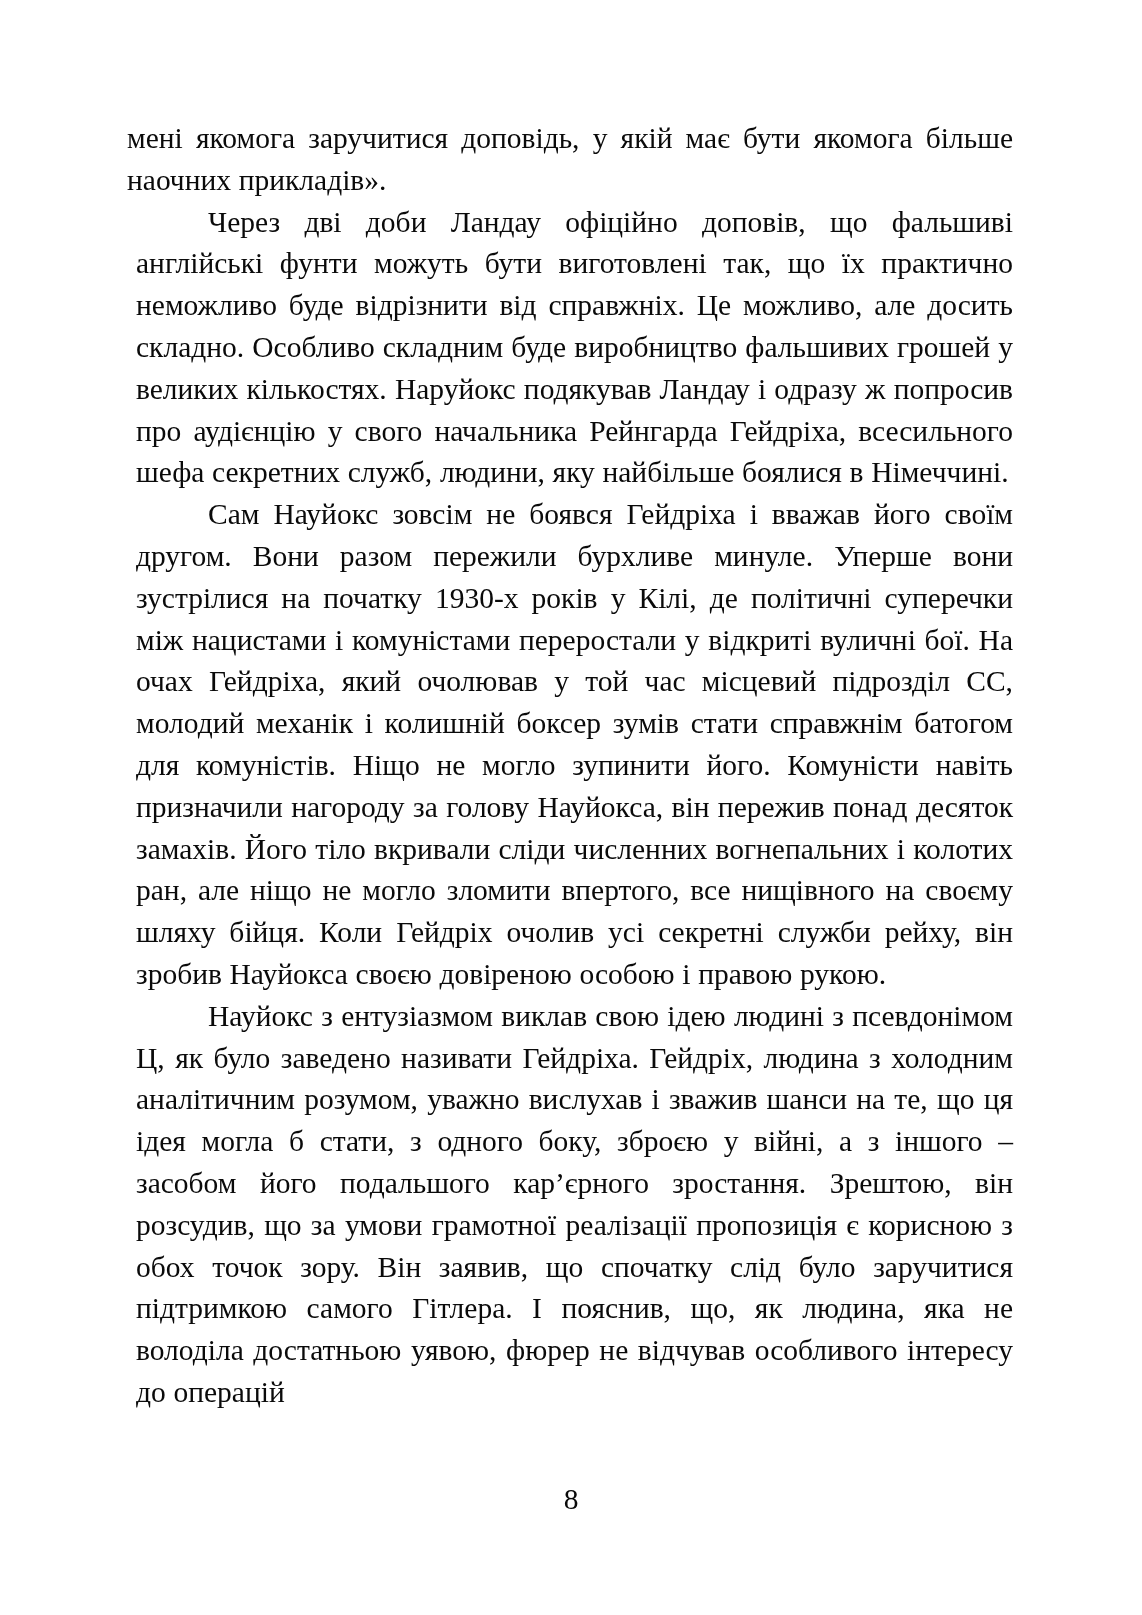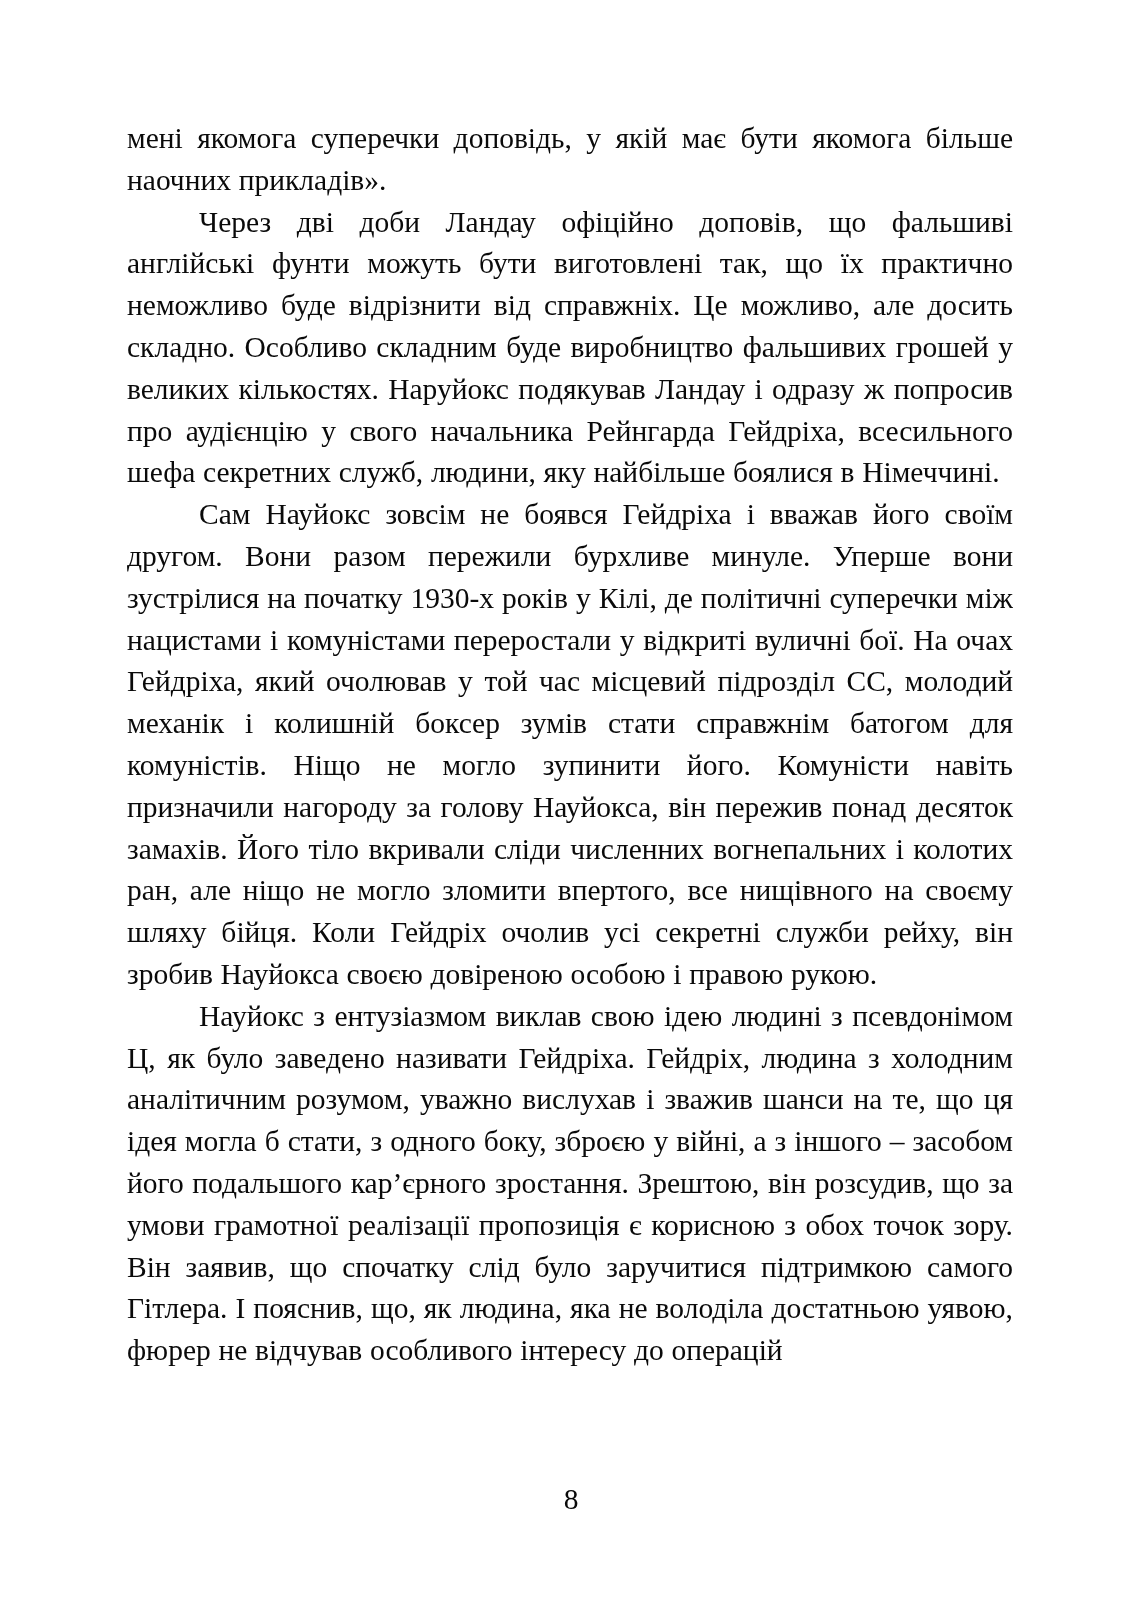--- a/index.html
+++ b/index.html
@@ -31,40 +31,41 @@
     text-indent: 72px;
     hyphens: manual;
     -webkit-hyphens: manual;
     word-spacing: 0.01em;
   }
   .para.first {
     text-indent: 0;
   }
   .para + .para {
     margin-top: 0;
+    margin-left: 9px;
   }
   .page-number {
     position: absolute;
     left: 0;
     right: 0;
     top: 1479px;
     text-align: center;
     font-size: 29.5px;
     line-height: 41.8px;
     font-family: "Liberation Serif", "DejaVu Serif", serif;
     color: #0a0a0a;
   }
 </style>
 </head>
 <body>
 
 <div class="page">
 
   <div class="text-column">
-    <p class="para first">мені якомога суперечки доповідь, у якій має бути якомога більше наочних прикладів».</p>
+    <p class="para first">мені якомога заручитися доповідь, у якій має бути якомога більше наочних прикладів».</p>
     <p class="para">Через дві доби Ландау офіційно доповів, що фальшиві англійські фунти можуть бути виготовлені так, що їх практично неможливо буде відрізнити від справжніх. Це можливо, але досить складно. Особливо складним буде виробництво фальшивих грошей у великих кількостях. Наруйокс подякував Ландау і одразу ж попросив про аудієнцію у свого начальника Рейнгарда Гейдріха, всесильного шефа секретних служб, людини, яку найбільше боялися в Німеччині.</p>
     <p class="para">Сам Науйокс зовсім не боявся Гейдріха і вважав його своїм другом. Вони разом пережили бурхливе минуле. Уперше вони зустрілися на початку 1930-х років у Кілі, де політичні суперечки між нацистами і комуністами переростали у відкриті вуличні бої. На очах Гейдріха, який очолював у той час місцевий підрозділ СС, молодий механік і колишній боксер зумів стати справжнім батогом для комуністів. Ніщо не могло зупинити його. Комуністи навіть призначили нагороду за голову Науйокса, він пережив понад десяток замахів. Його тіло вкривали сліди численних вогнепальних і колотих ран, але ніщо не могло зломити впертого, все нищівного на своєму шляху бійця. Коли Гейдріх очолив усі секретні служби рейху, він зробив Науйокса своєю довіреною особою і правою рукою.</p>
     <p class="para">Науйокс з ентузіазмом виклав свою ідею людині з псевдонімом Ц, як було заведено називати Гейдріха. Гейдріх, людина з холодним аналітичним розумом, уважно вислухав і зважив шанси на те, що ця ідея могла б стати, з одного боку, зброєю у війні, а з іншого – засобом його подальшого кар’єрного зростання. Зрештою, він розсудив, що за умови грамотної реалізації пропозиція є корисною з обох точок зору. Він заявив, що спочатку слід було заручитися підтримкою самого Гітлера. І пояснив, що, як людина, яка не володіла достатньою уявою, фюрер не відчував особливого інтересу до операцій</p>
   </div>
 
   <div class="page-number">8</div>
 
 </div>
 
 </body></html>

